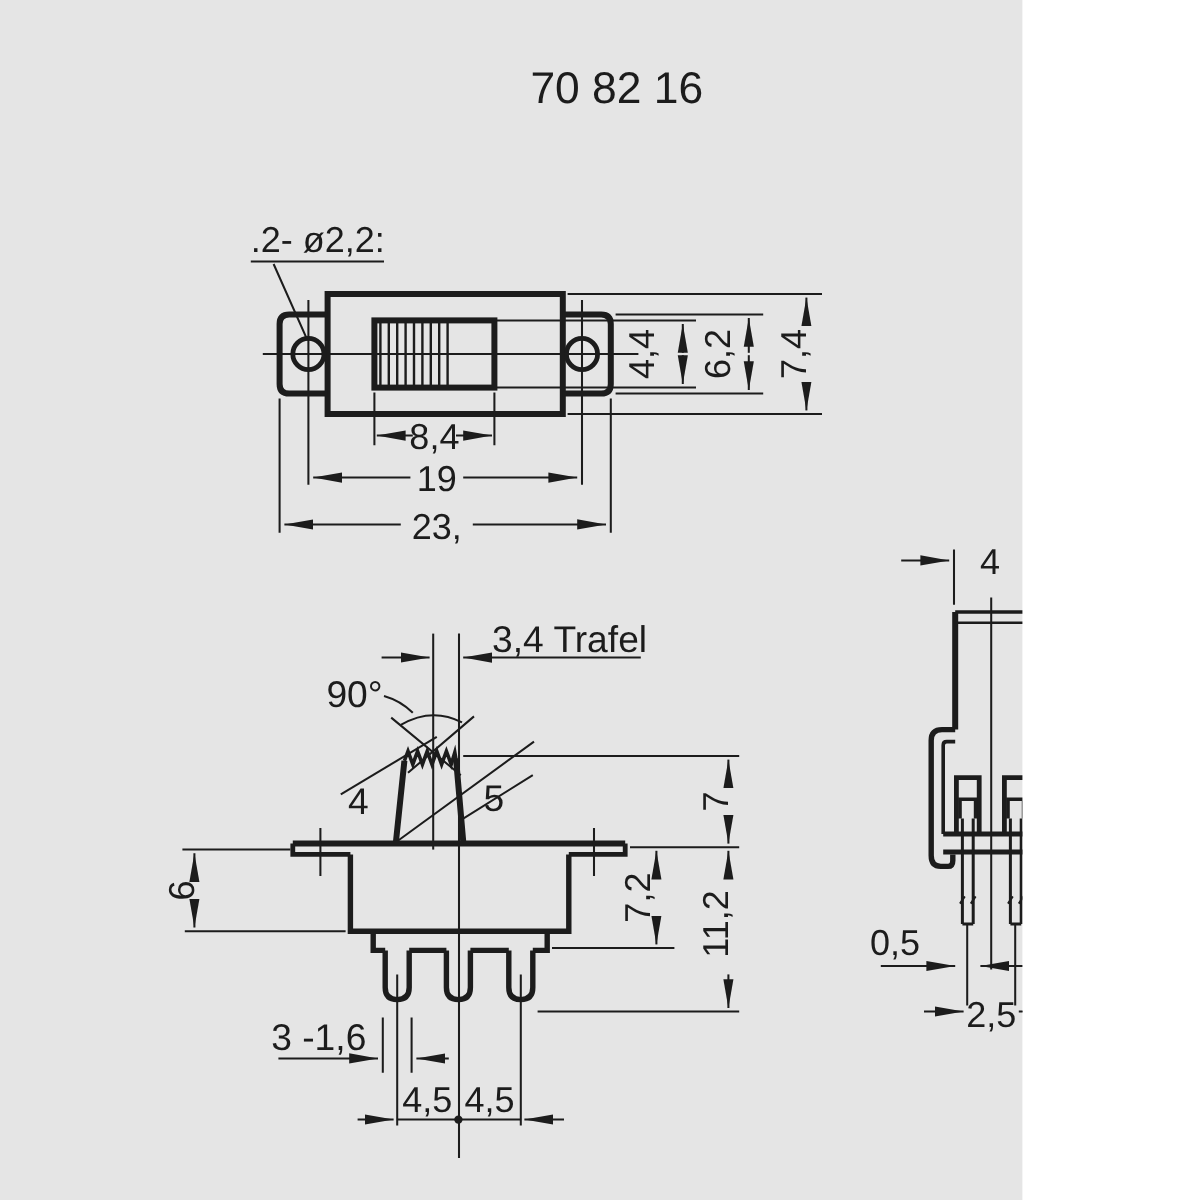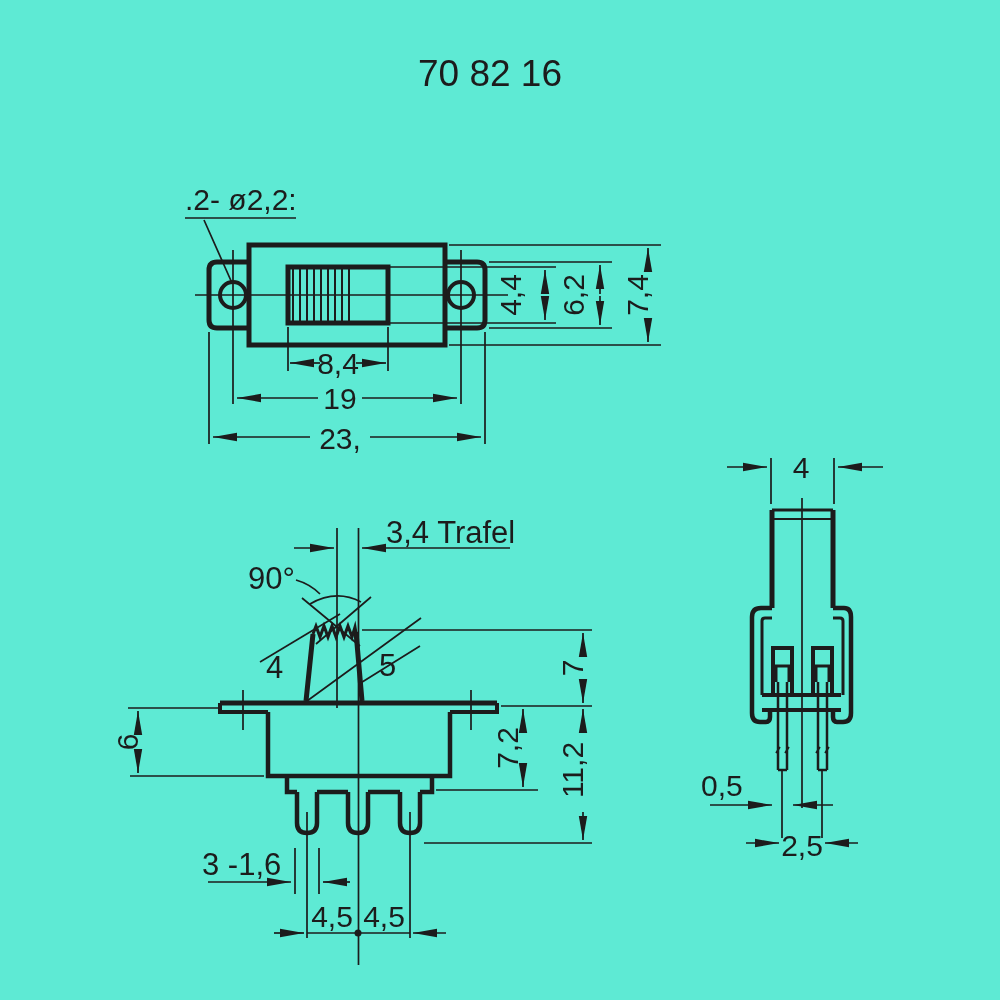--- a/index.html
+++ b/index.html
@@ -1,16 +1,16 @@
 <!DOCTYPE html>
 <html><head>
 <meta charset="utf-8">
 <style>
   html,body{margin:0;padding:0;background:#ffffff;}
-  .page{position:relative;width:1000px;height:1000px;background:#5eead4;overflow:hidden;}
+  .page{position:relative;width:828px;height:1000px;background:#e5e5e5;overflow:hidden;padding-left:24px;}
   svg{display:block;}
   .ink{stroke:#1c1c1c;fill:none;stroke-miterlimit:10;}
   .w5{stroke-width:5;}
   .w45{stroke-width:4.5;}
   .w4{stroke-width:4;}
   .w3{stroke-width:3;}
   .w25{stroke-width:2.5;}
   .w2{stroke-width:2;}
   .thin{stroke-width:1.7;}
   .lbl{fill:#1c1c1c;stroke:none;font-family:"Liberation Sans",sans-serif;font-size:30px;}

